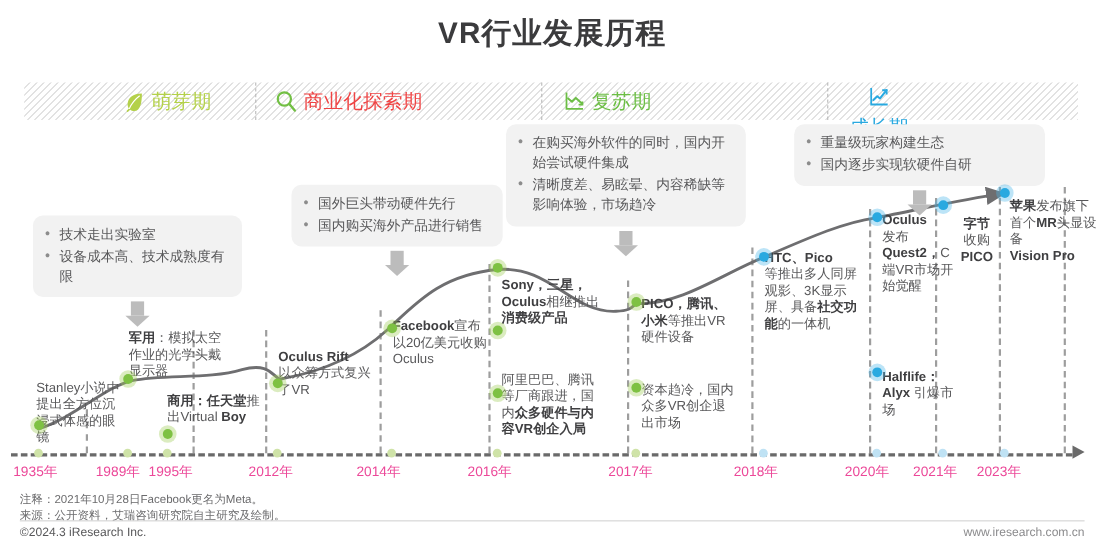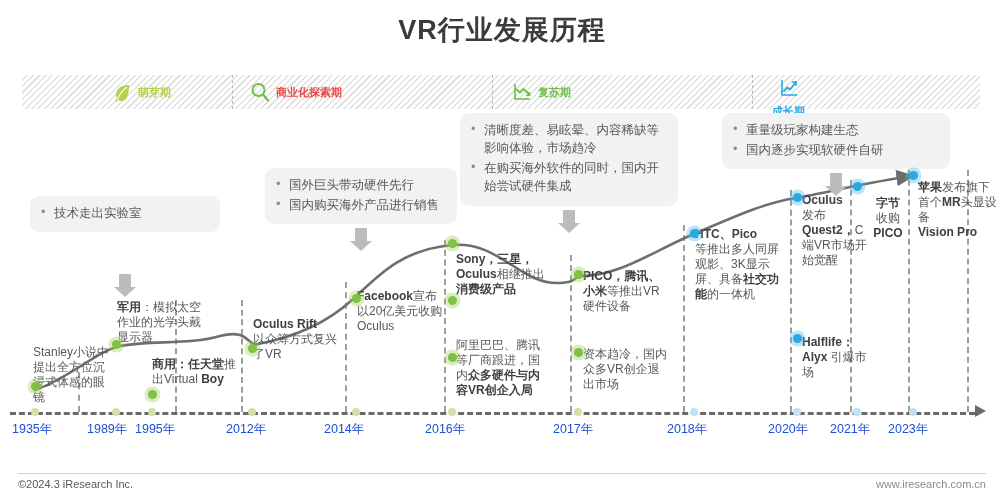--- a/index.html
+++ b/index.html
@@ -31,21 +31,21 @@
     border: 0;
   }
   .band-div {
     position: absolute; top: 75px; height: 34px;
     border-left: 1px dashed #b9b9b9; width: 0;
   }
   .phase {
     position: absolute; top: 78px; height: 28px;
     display: flex; align-items: center; gap: 6px;
   }
-  .phase .ptxt { font-size: 11px; font-weight: bold; }
+  .phase .ptxt { font-size: 18px; font-weight: normal; }
   .phase svg { display: block; }
 
   
   .vline {
     position: absolute; width: 0; border-left: 2px dashed #8d8d8d;
     opacity: .85;
   }
 
   
   .notebox {
@@ -89,21 +89,21 @@
   }
   .axis-head {
     position: absolute; left: 975px; top: 405px;
     width: 0; height: 0;
     border-top: 6px solid transparent;
     border-bottom: 6px solid transparent;
     border-left: 11px solid #6a6a6a;
   }
   .yr {
     position: absolute; top: 421px;
-    font-size: 12.5px; color: #1d4ed8;
+    font-size: 12.5px; color: #ec4899;
     white-space: nowrap;
   }
 
   
   .node {
     position: absolute; width: 9px; height: 9px; border-radius: 50%;
   }
   .node.g { background: #7ec143; box-shadow: 0 0 0 3.5px rgba(160,205,90,.38); }
   .node.b { background: #29a9e0; box-shadow: 0 0 0 3.5px rgba(80,185,235,.38); }
   .anode {
@@ -207,40 +207,41 @@
              C 580,282 572,276 582,276
              C 620,276 655,250 694,234
              C 740,214 768,202 796,198
              C 830,192 868,182 912,176" fill="none" stroke="#6e6e70" stroke-width="2.6" stroke-linecap="round" marker-end="url(#arw)"></path>
   </svg>
 
   <div id="noteboxes">
       <div class="notebox" style="left: 30px; top: 196px; width: 190px;">
         <ul>
           <li>技术走出实验室</li>
+          <li>设备成本高、技术成熟度有限</li>
         </ul>
       </div>
       <div class="darrow" style="left: 114px; top: 274px;">
         <div class="shaft"></div>
         <div class="head"></div>
       </div>
       <div class="notebox" style="left: 265px; top: 168px; width: 192px;">
         <ul>
           <li>国外巨头带动硬件先行</li>
           <li>国内购买海外产品进行销售</li>
         </ul>
       </div>
       <div class="darrow" style="left: 350px; top: 228px;">
         <div class="shaft"></div>
         <div class="head"></div>
       </div>
       <div class="notebox" style="left: 460px; top: 113px; width: 218px;">
         <ul>
+          <li>在购买海外软件的同时，国内开始尝试硬件集成</li>
           <li>清晰度差、易眩晕、内容稀缺等影响体验，市场趋冷</li>
-          <li>在购买海外软件的同时，国内开始尝试硬件集成</li>
         </ul>
       </div>
       <div class="darrow" style="left: 558px; top: 210px;">
         <div class="shaft"></div>
         <div class="head"></div>
       </div>
       <div class="notebox" style="left: 722px; top: 113px; width: 228px;">
         <ul>
           <li>重量级玩家构建生态</li>
           <li>国内逐步实现软硬件自研</li>
@@ -309,16 +310,20 @@
       <div class="yr" style="left: 226px;">2012年</div>
       <div class="yr" style="left: 324px;">2014年</div>
       <div class="yr" style="left: 425px;">2016年</div>
       <div class="yr" style="left: 553px;">2017年</div>
       <div class="yr" style="left: 667px;">2018年</div>
       <div class="yr" style="left: 768px;">2020年</div>
       <div class="yr" style="left: 830px;">2021年</div>
       <div class="yr" style="left: 888px;">2023年</div>
     </div>
 
+  <div class="notes">
+    <div>注释：2021年10月28日Facebook更名为Meta。</div>
+    <div>来源：公开资料，艾瑞咨询研究院自主研究及绘制。</div>
+  </div>
   <div class="footrule"></div>
   <div class="copy">©2024.3 iResearch Inc.</div>
   <div class="site">www.iresearch.com.cn</div>
 </div>
 
 </body></html>

